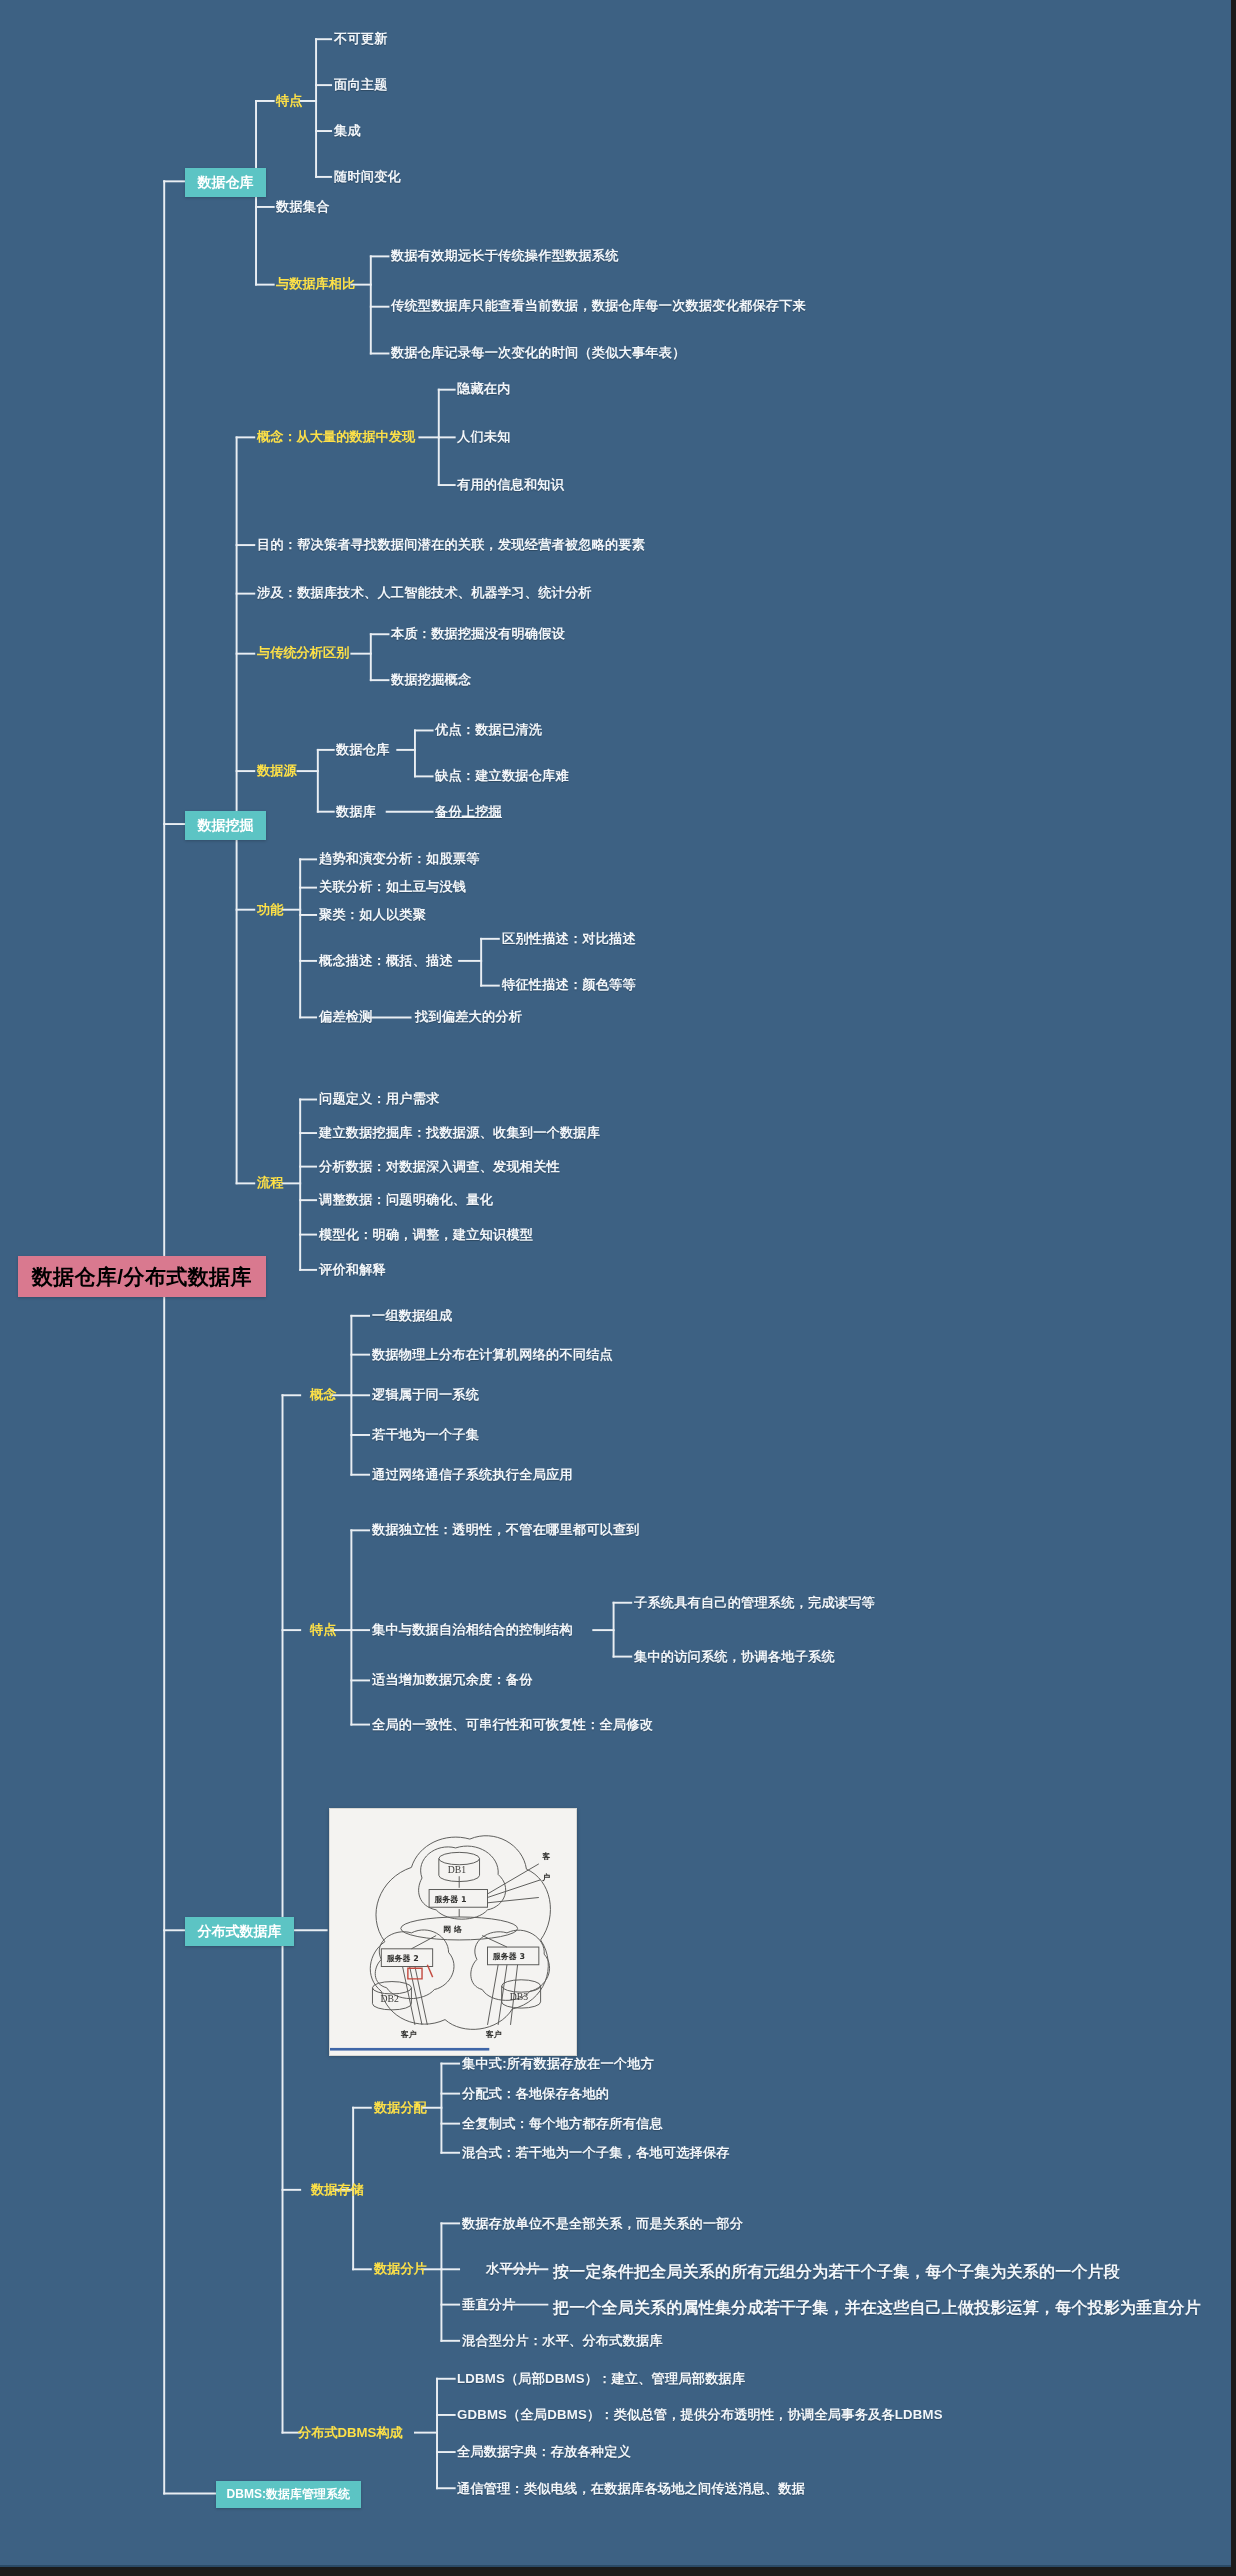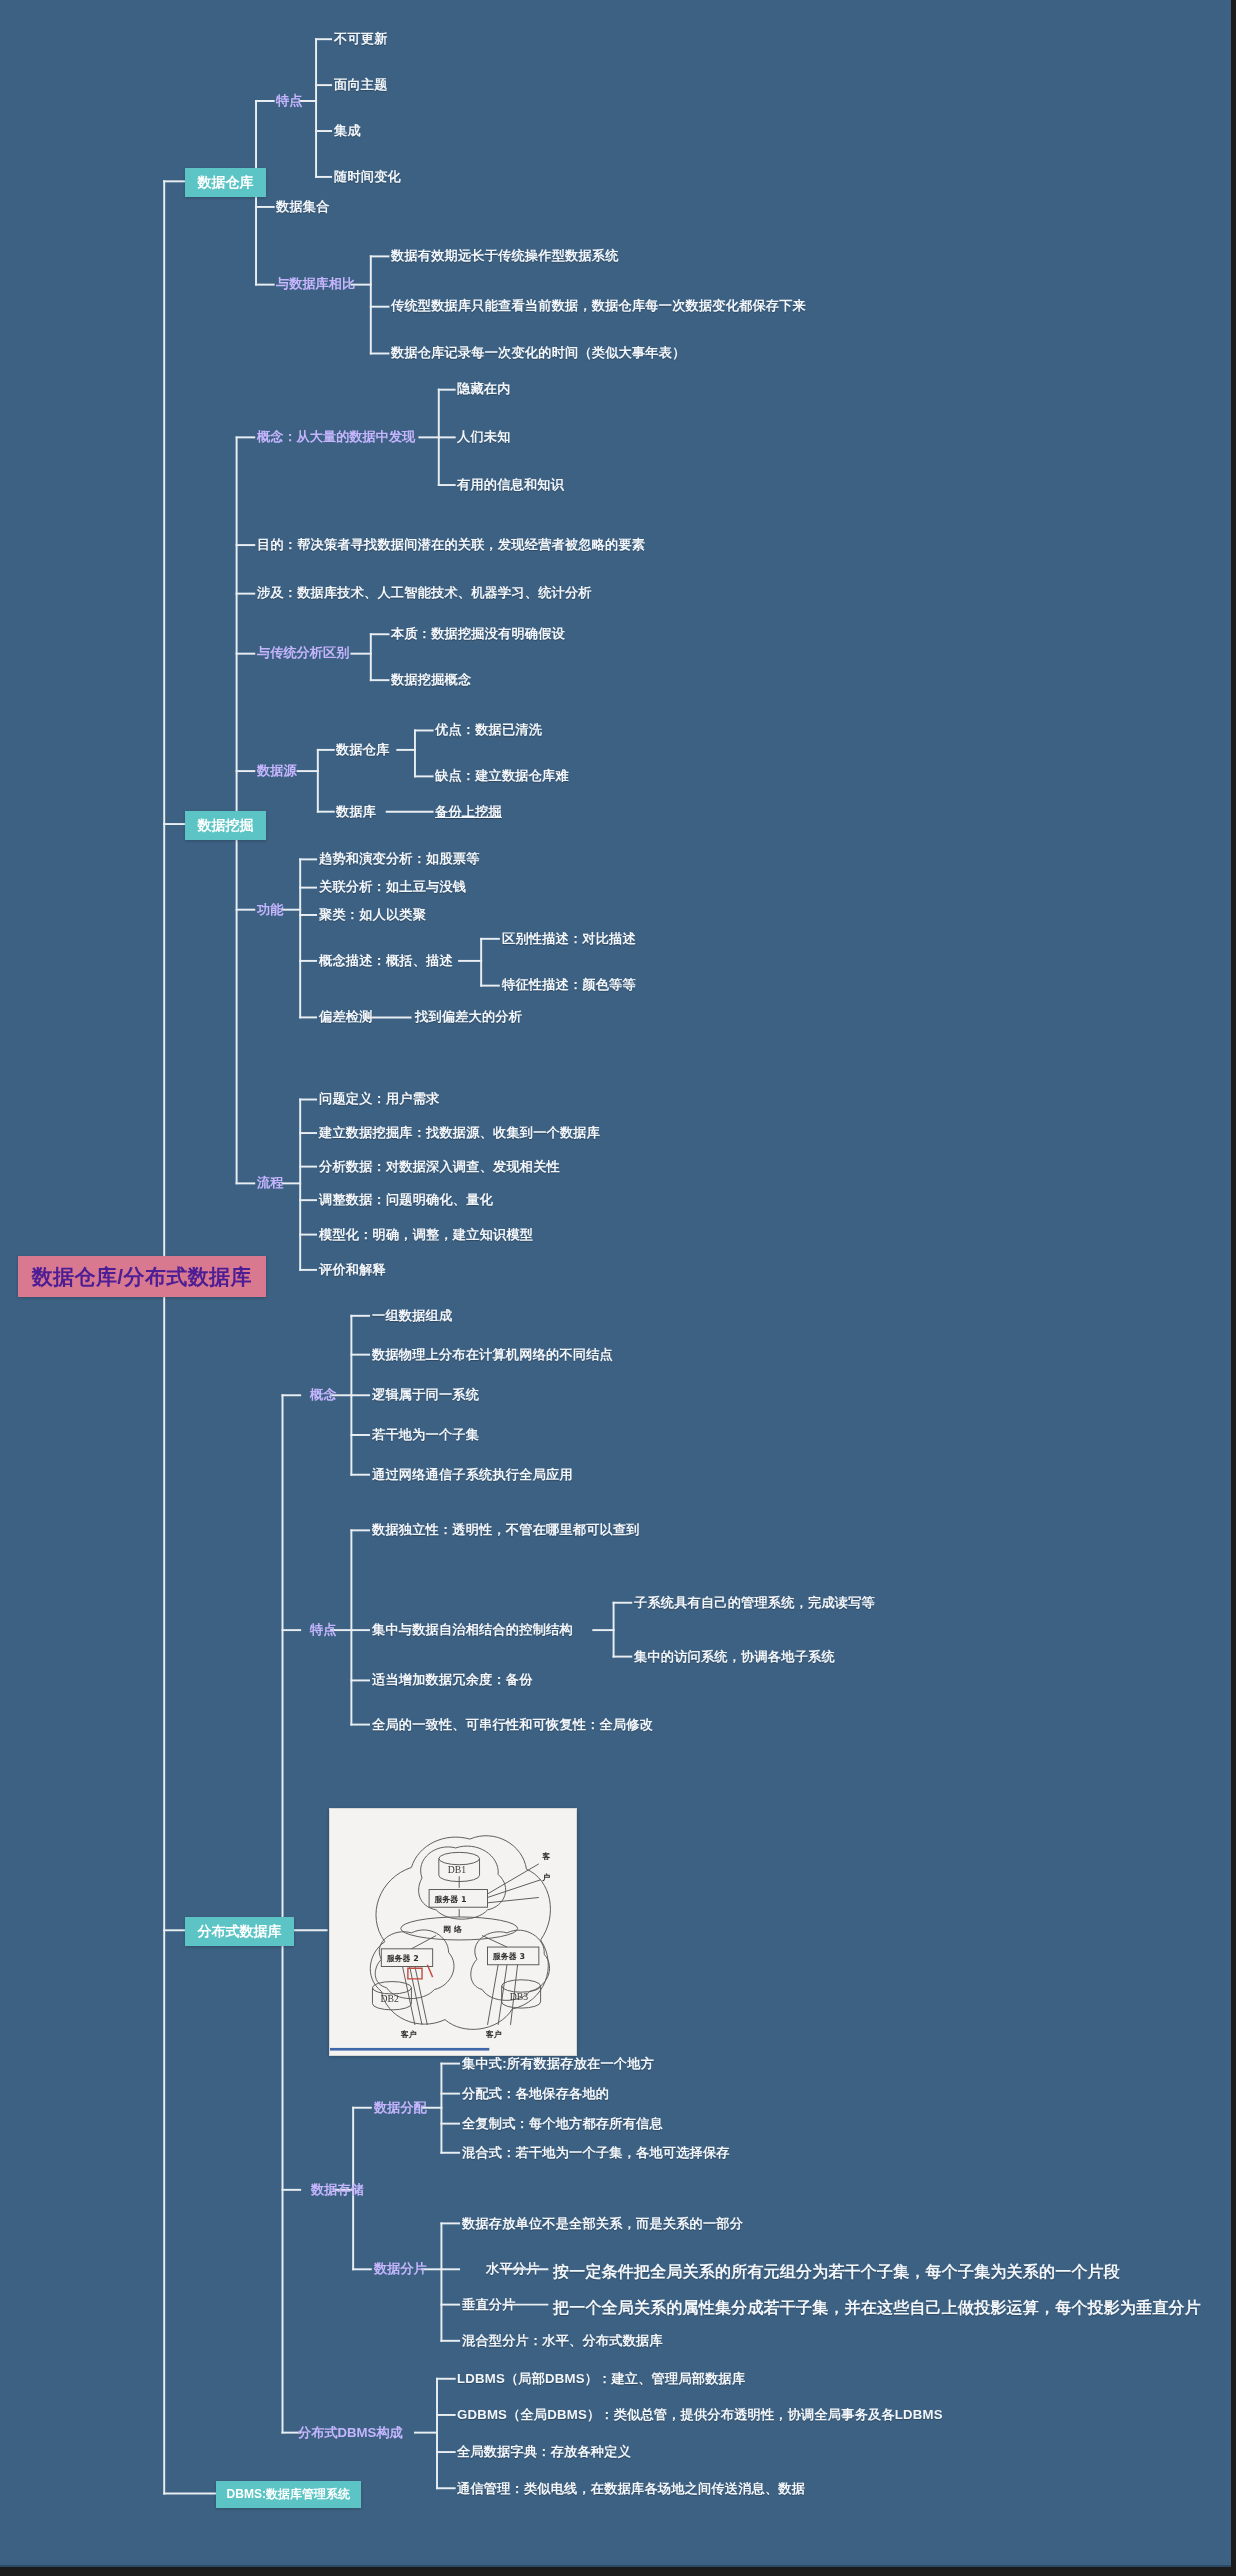--- a/index.html
+++ b/index.html
@@ -14,26 +14,26 @@
   #canvas{position:absolute;left:0;top:0;width:1236px;height:2576px;}
   svg.links{position:absolute;left:0;top:0;width:1236px;height:2576px;pointer-events:none;}
 
   .node{position:absolute;white-space:nowrap;font-weight:bold;line-height:1.1;}
 
   
   .leaf{font-size:13.2px;color:#f2f6fa;letter-spacing:0.2px;text-shadow:0 0.9px 0.9px rgba(0,0,0,.25);}
   .leaf.xs{font-size:16px;}
 
   
-  .branch{font-size:13.2px;color:#c4b5fd;}
+  .branch{font-size:13.2px;color:#fde047;}
 
   
   .root{
     background:#d9798f;
-    color:#4c1d95;
+    color:#000000;
     font-size:21px;
     padding:8.8px 14px;
     letter-spacing:0.4px;
     box-shadow:0 0.9px 2.6px rgba(0,0,0,.2);
   }
   
   .cat{
     background:#5cc4c4;
     color:#ffffff;
     font-size:14px;

